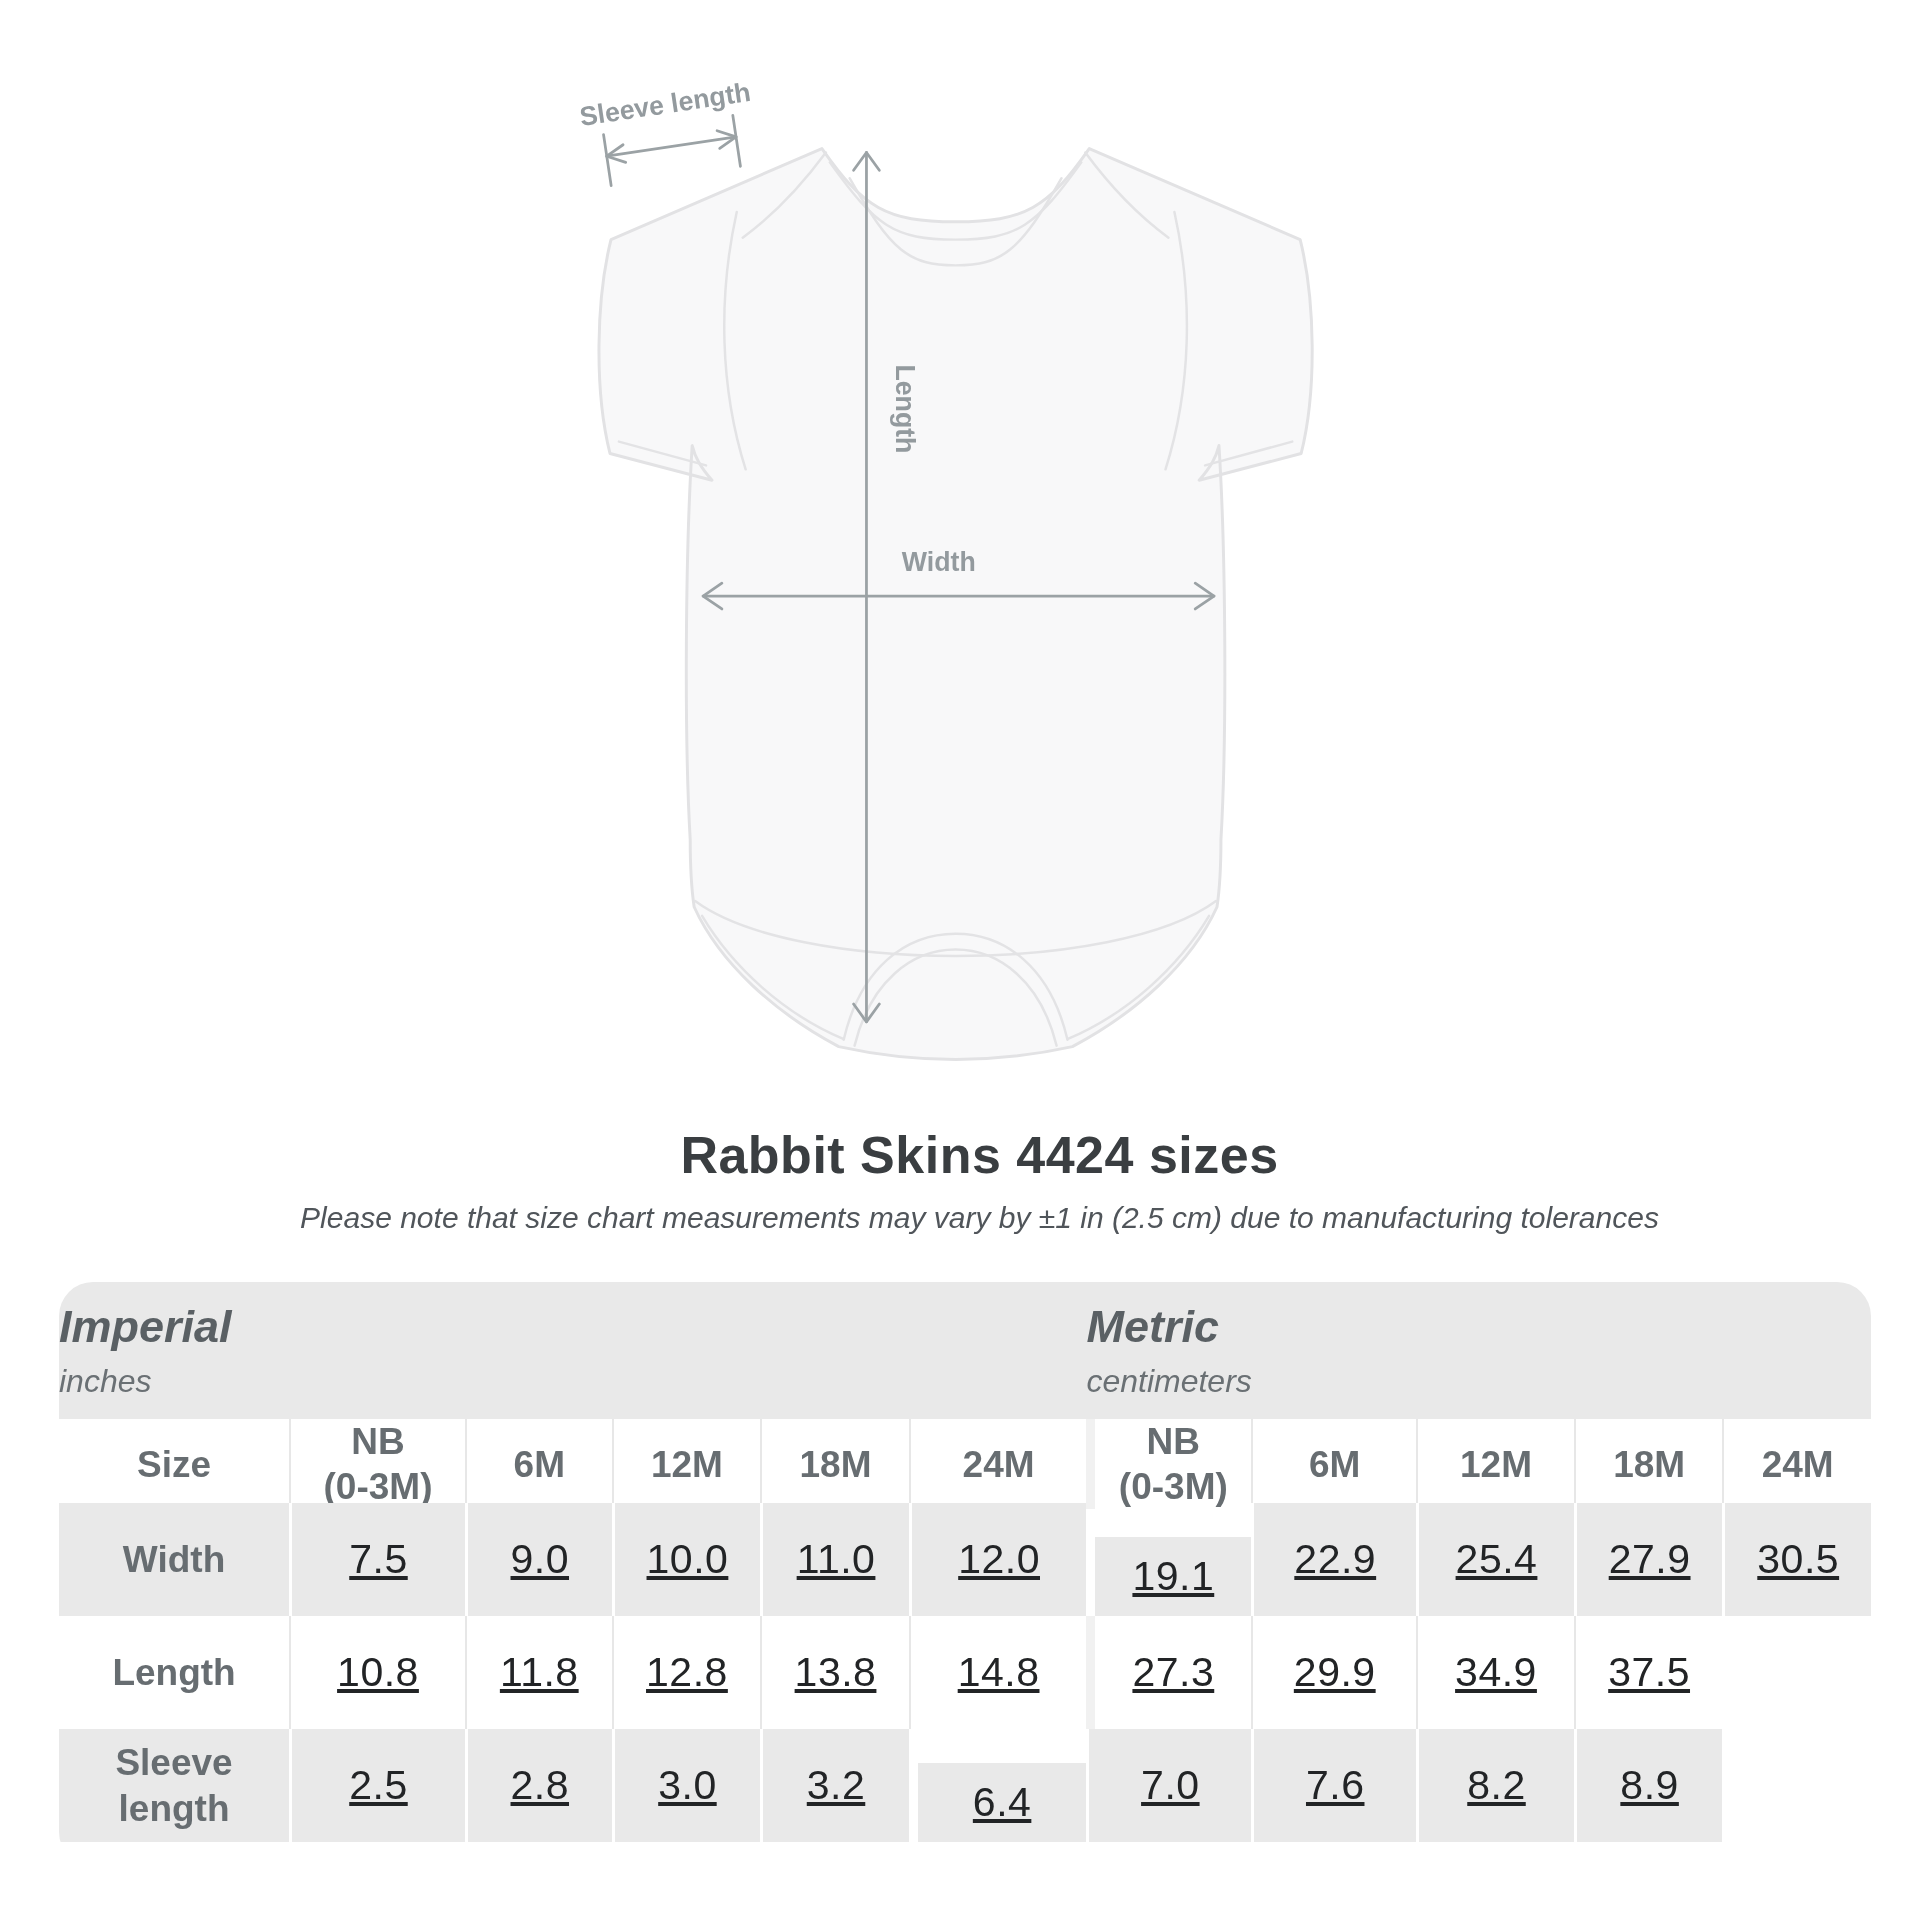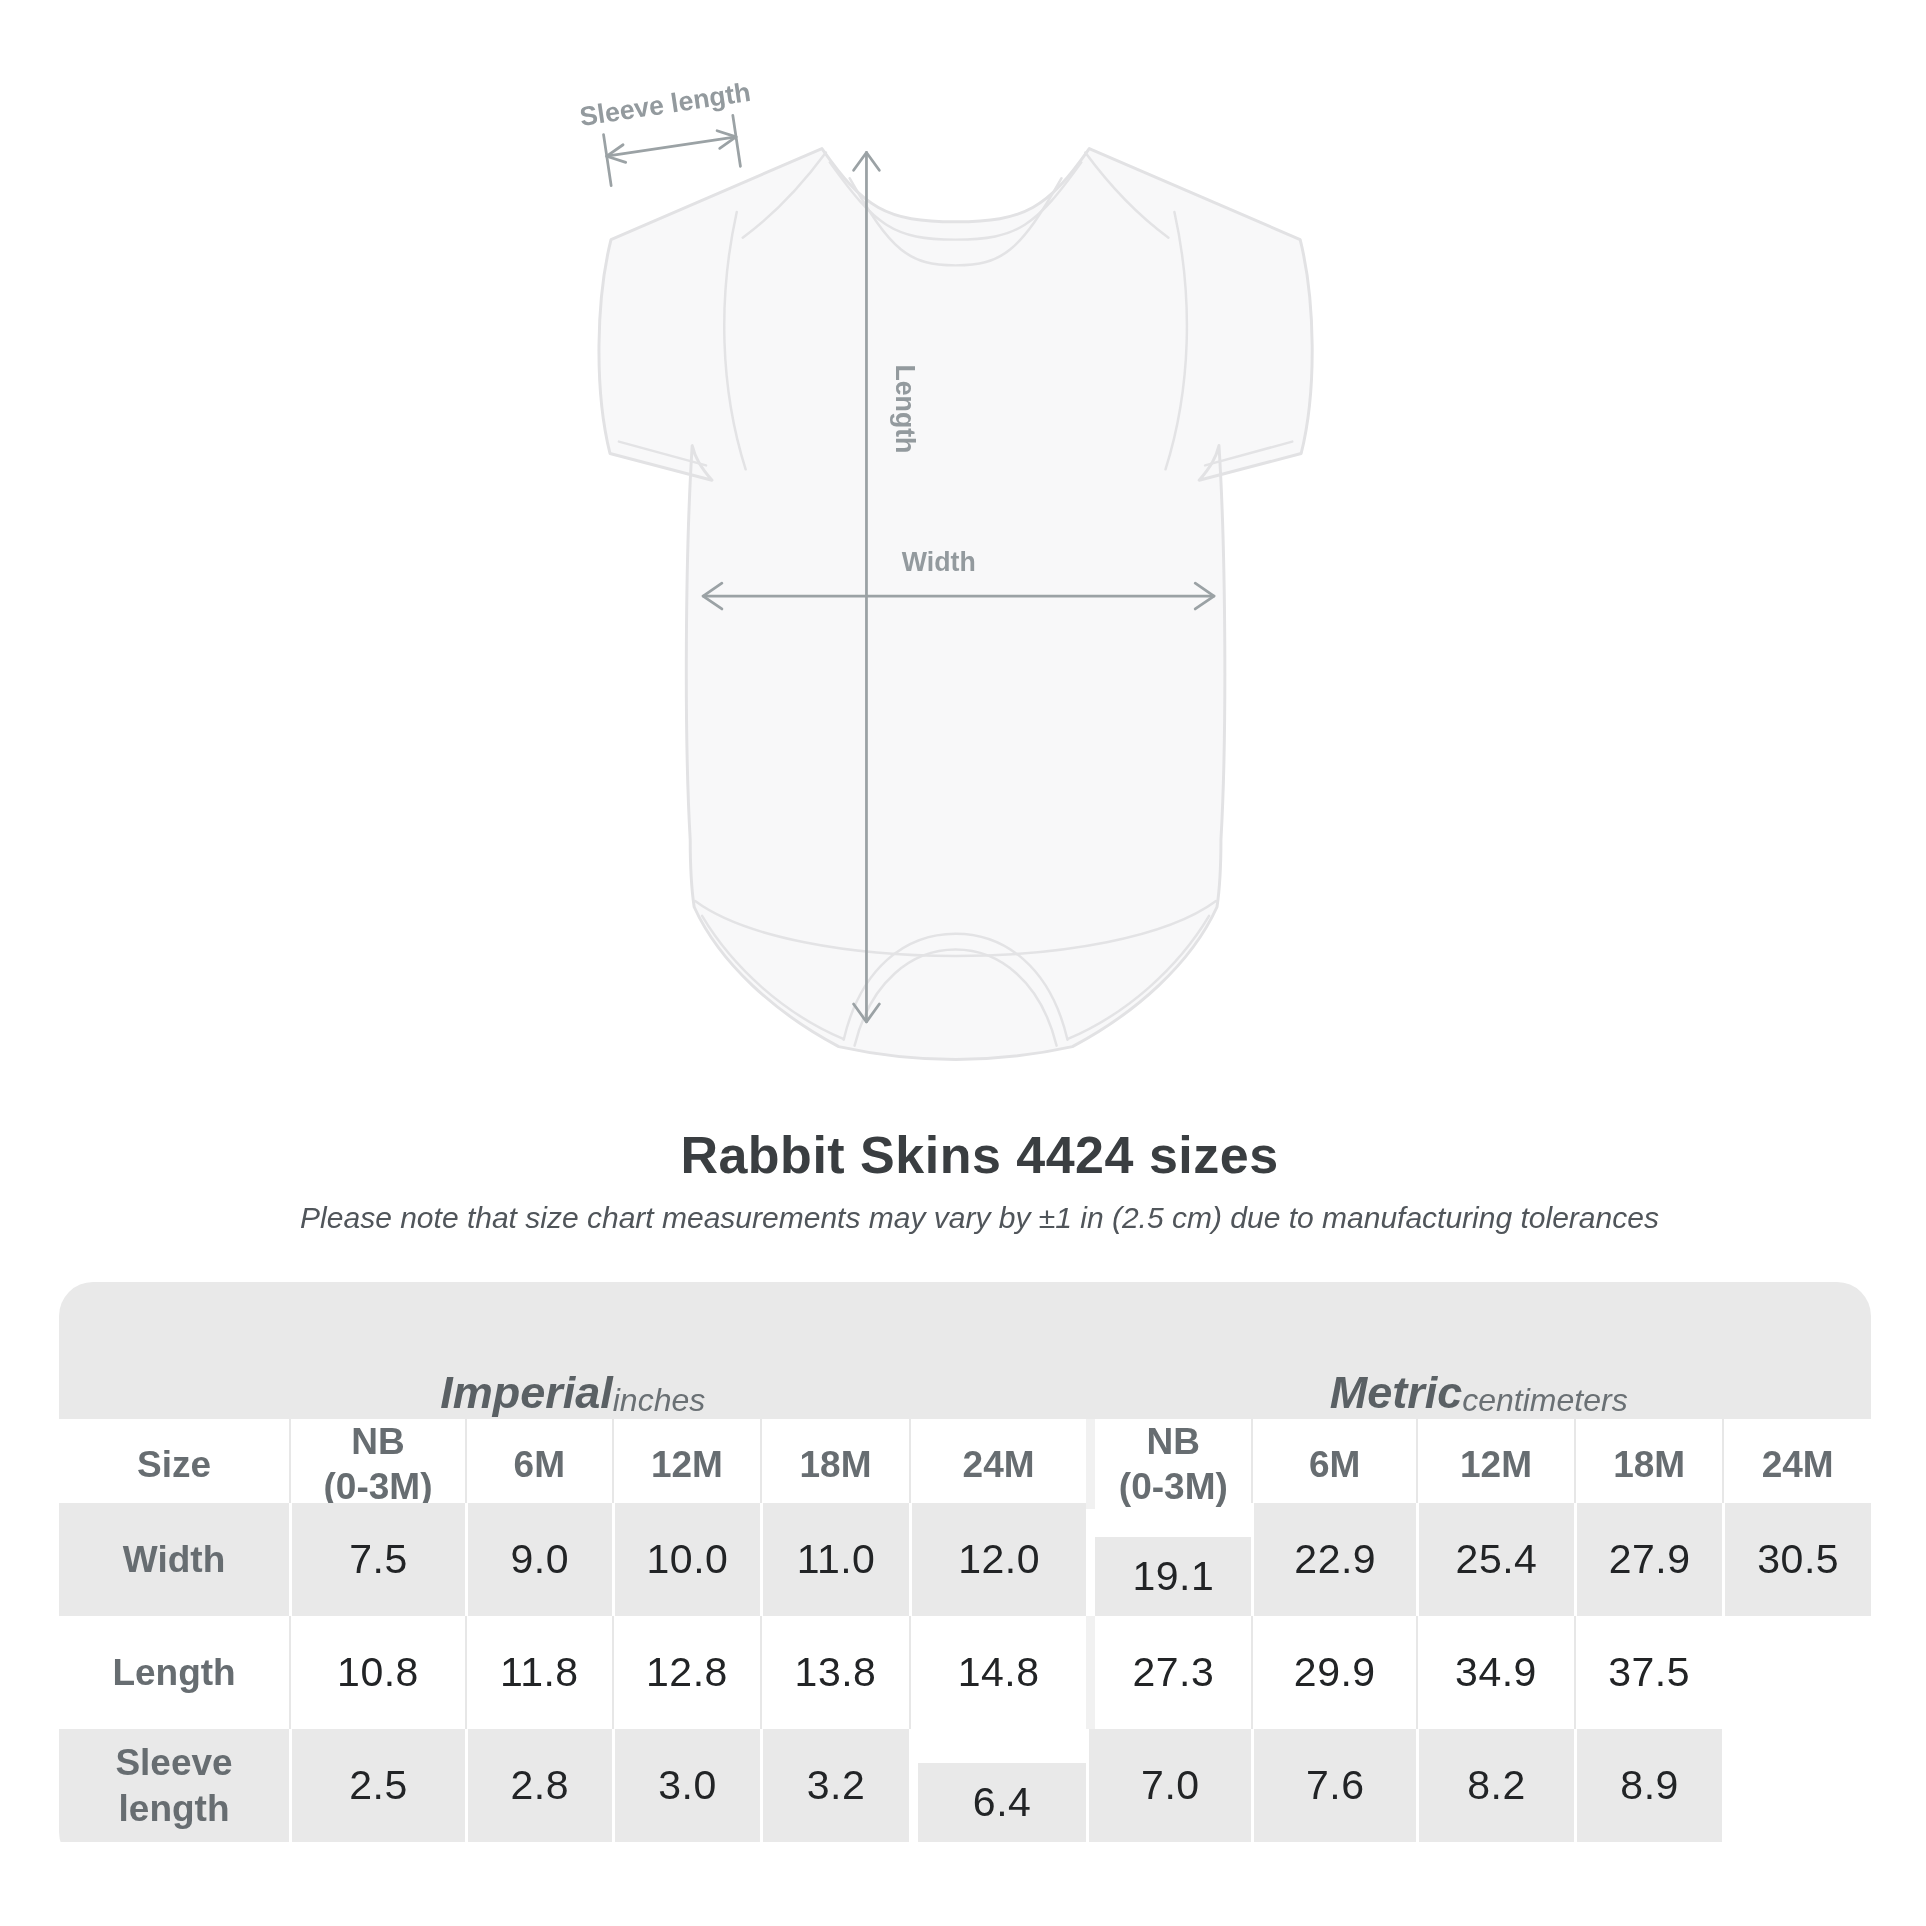--- a/index.html
+++ b/index.html
@@ -21,42 +21,42 @@
   .title-block { position:absolute; left:16px; top:1125px; width:100%; text-align:center; }
   .title-block h1 { margin:0; font-size:52px; font-weight:700; color:#3a3e41; letter-spacing:0.5px; }
   .title-block p { margin:16px 0 0 0; font-size:30px; font-style:italic; color:#50555a; }
 
   
   .size-table {
     position:absolute; left:59px; top:1282px; width:1812px; height:584px;
     border-radius:34px; overflow:hidden; background:#ffffff;
   }
   .band { height:137px; background:#e9e9e9; display:flex; }
-  .band-half { display:flex; flex-direction:row; align-items:flex-end; justify-content:center; }
+  .band-half { display:flex; flex-direction:column; align-items:flex-start; justify-content:center; }
   .band-half.imperial { width:56.7%; }
   .band-half.metric { width:43.3%; }
   .band-title { font-size:45px; font-weight:700; font-style:italic; color:#5a6064; }
   .band-sub { font-size:32px; font-style:italic; color:#6a7074; margin-top:10px; }
 
   .trow { display:grid; grid-template-columns:12.7fr 9.7fr 8.1fr 8.2fr 8.2fr 9.8fr 9.1fr 9.1fr 8.7fr 8.2fr 8.2fr; }
   .header-row { height:84px; }
   .data-row { height:113px; }
   .cell { display:flex; align-items:center; justify-content:center; text-align:center; }
 
   .row-white .cell { background:#ffffff; border-left:2px solid #e7e7e7; }
   .row-white .cell:first-child { border-left:none; }
   .row-white .cell.gap-left { border-left:9px solid #f1f1f1; }
 
   .row-gray .cell { background:#e9e9e9; border-left:3px solid #ffffff; }
   .row-gray .cell:first-child { border-left:none; }
   .row-gray .cell.gap-left { border-left:9px solid #ffffff;margin-top:34px; }
 
   .label, .head { color:#676d71; font-weight:700; font-size:37px; line-height:1.22; }
   .head.pre { white-space:pre-line; }
-  .val { color:#222426; font-size:41px; font-weight:400; letter-spacing:0.5px; }
+  .val { color:#222426; font-size:41px; font-weight:400; letter-spacing:0.5px;text-decoration:underline; }
 </style>
 </head>
 <body>
 
 <div class="page">
 
   <svg class="diagram" width="1927" height="1109" viewBox="0 0 1946 1120">
 
     <g>
 

